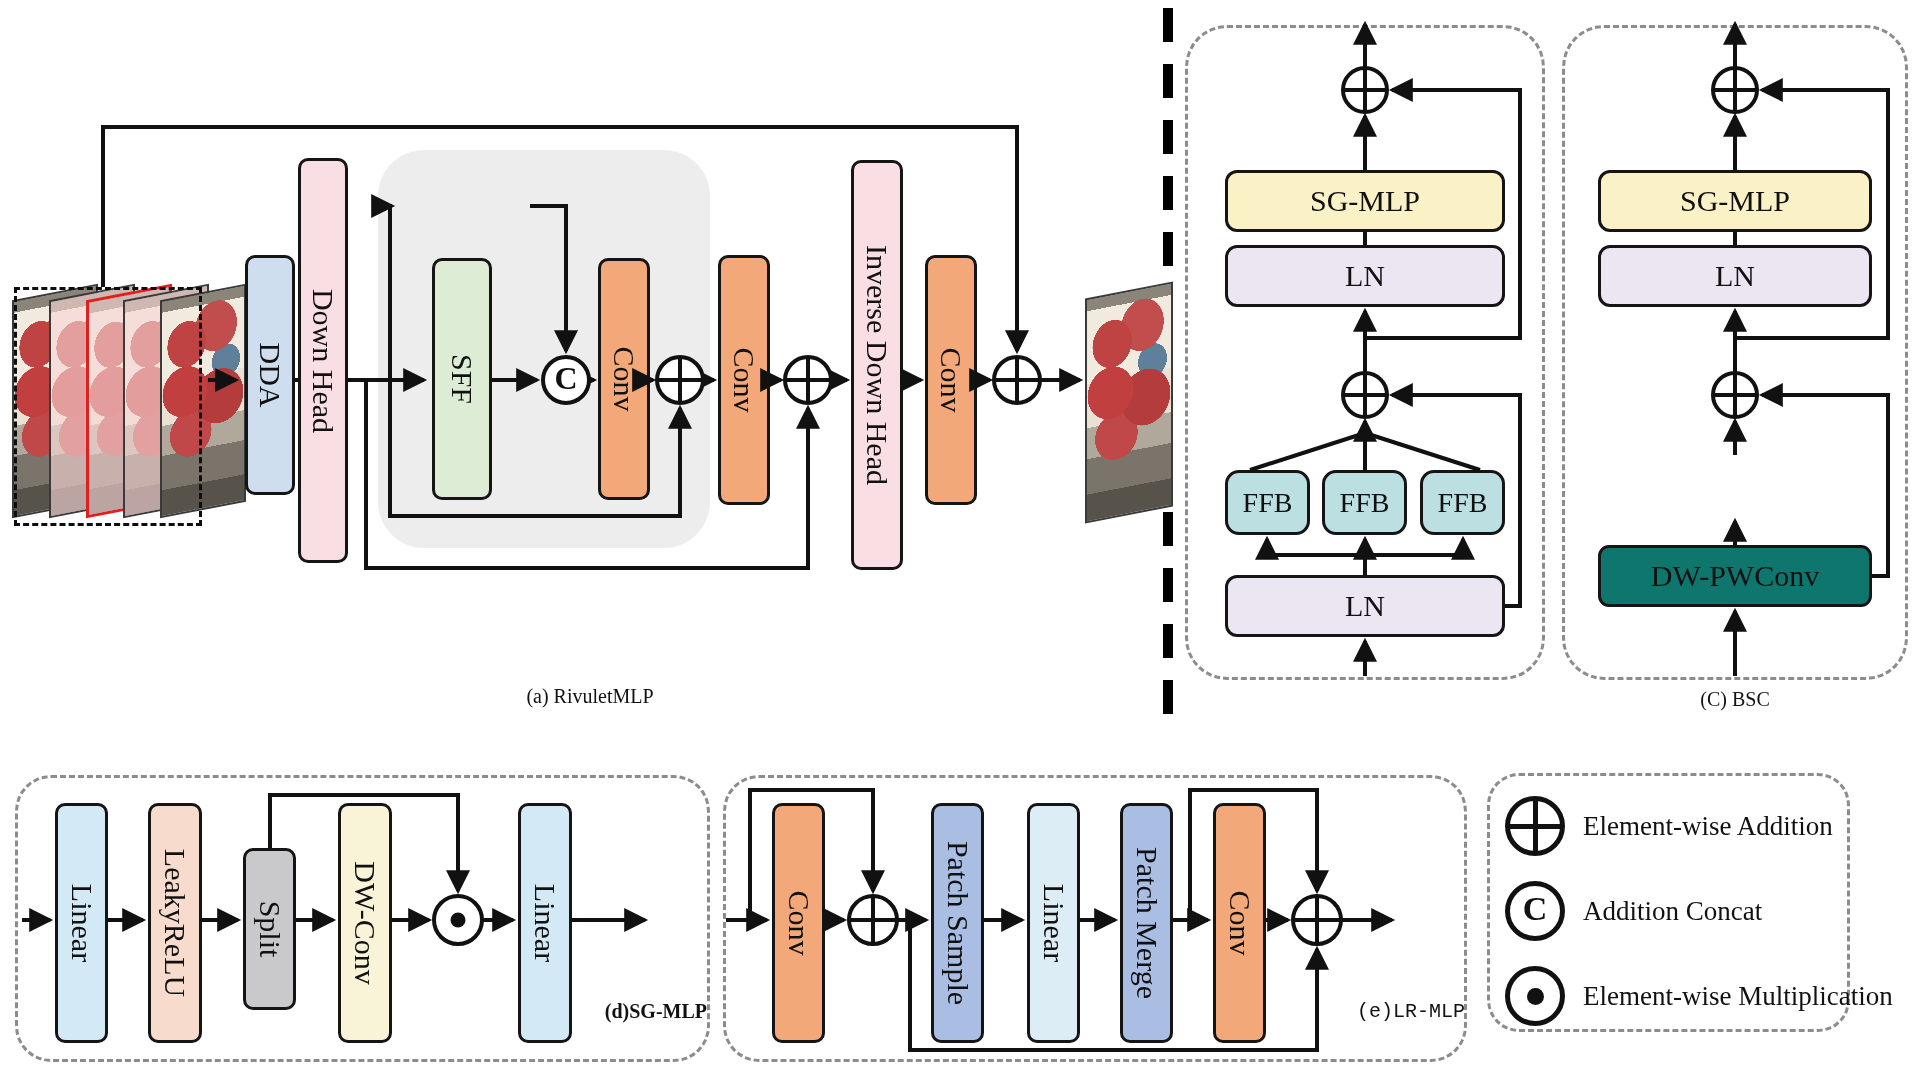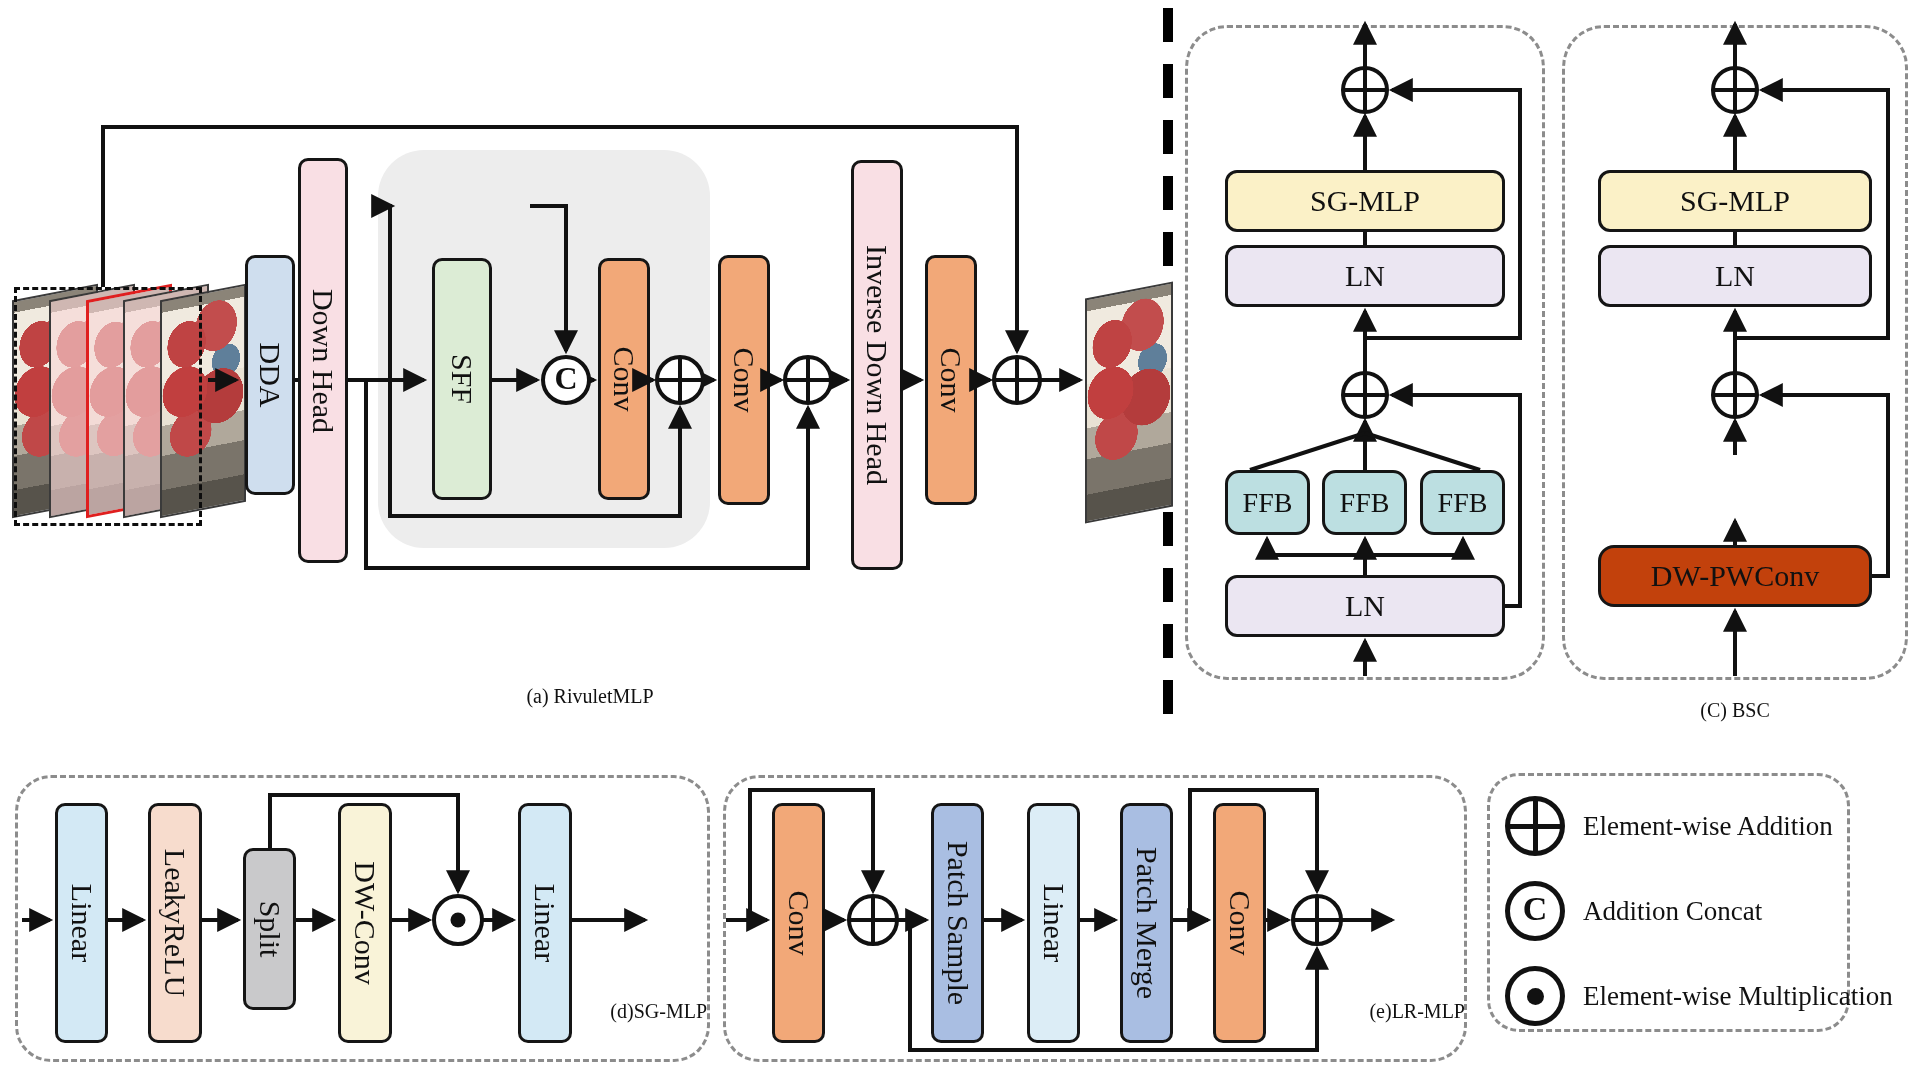--- a/index.html
+++ b/index.html
@@ -130,24 +130,24 @@
     <span class="hlabel">LN</span>
   </div>
 
   <div class="panel" style="left:1562px;top:25px;width:346px;height:655px;"></div>
   <div class="block" style="left: 1598px; top: 170px; width: 274px; height: 62px; border-radius: 12px; background-color: rgb(251, 241, 199);">
     <span class="hlabel">SG-MLP</span>
   </div>
   <div class="block" style="left: 1598px; top: 245px; width: 274px; height: 62px; border-radius: 12px; background-color: rgb(235, 230, 242);">
     <span class="hlabel">LN</span>
   </div>
-  <div class="block" style="left: 1598px; top: 545px; width: 274px; height: 62px; border-radius: 16px; background-color: #c2410c;">
+  <div class="block" style="left: 1598px; top: 545px; width: 274px; height: 62px; border-radius: 11px; background-color: #0f766e;">
     <span class="hlabel">DW-PWConv</span>
   </div>
-  <div class="caption" style="left:1562px;top:688px;width:346px;margin-top:11px;">(C) BSC</div>
+  <div class="caption" style="left:1562px;top:688px;width:346px;">(C) BSC</div>
 
   <div class="panel" style="left:15px;top:775px;width:695px;height:287px;border-radius:36px;"></div>
   <div class="block" style="left: 55px; top: 803px; width: 53px; height: 240px; background-color: rgb(211, 233, 245);">
     <div class="vwrap">
         <span class="vlabel">Linear</span>
       </div>
   </div>
   <div class="block" style="left: 148px; top: 803px; width: 54px; height: 240px; background-color: rgb(247, 220, 205);">
     <div class="vwrap">
         <span class="vlabel">LeakyReLU</span>
@@ -161,21 +161,21 @@
   <div class="block" style="left: 338px; top: 803px; width: 54px; height: 240px; background-color: rgb(249, 243, 216);">
     <div class="vwrap">
         <span class="vlabel">DW-Conv</span>
       </div>
   </div>
   <div class="block" style="left: 518px; top: 803px; width: 54px; height: 240px; background-color: rgb(211, 233, 245);">
     <div class="vwrap">
         <span class="vlabel">Linear</span>
       </div>
   </div>
-  <div class="caption" style="left:527px;top:1000px;width:180px;text-align:right;">(d)SG-MLP</div>
+  <div class="caption" style="left:527px;top:1000px;width:180px;text-align:right;font-weight:bold;">(d)SG-MLP</div>
 
   <div class="panel" style="left:723px;top:775px;width:744px;height:287px;border-radius:36px;"></div>
   <div class="block" style="left: 772px; top: 803px; width: 53px; height: 240px; background-color: rgb(242, 168, 120);">
     <div class="vwrap">
         <span class="vlabel">Conv</span>
       </div>
   </div>
   <div class="block" style="left: 931px; top: 803px; width: 53px; height: 240px; background-color: rgb(169, 190, 226);">
     <div class="vwrap">
         <span class="vlabel">Patch Sample</span>
@@ -189,21 +189,21 @@
   <div class="block" style="left: 1120px; top: 803px; width: 53px; height: 240px; background-color: rgb(169, 190, 226);">
     <div class="vwrap">
         <span class="vlabel">Patch Merge</span>
       </div>
   </div>
   <div class="block" style="left: 1213px; top: 803px; width: 53px; height: 240px; background-color: rgb(242, 168, 120);">
     <div class="vwrap">
         <span class="vlabel">Conv</span>
       </div>
   </div>
-  <div class="caption" style="left:1280px;top:1000px;width:185px;text-align:right;">(e)LR-MLP</div>
+  <div class="caption" style="left:1280px;top:1000px;width:185px;text-align:right;font-family:Liberation Mono, monospace;">(e)LR-MLP</div>
 
   <div class="panel" style="left:1487px;top:773px;width:363px;height:259px;border-radius:32px;"></div>
   <div class="legend-row" style="left:1505px;top:796px;align-items:center;">
     <span class="lg-circle">
         <span class="hbar"></span>
         <span class="vbar"></span>
       </span>
     <span class="legend-label">Element-wise Addition</span>
   </div>
   <div class="legend-row" style="left:1505px;top:881px;">

